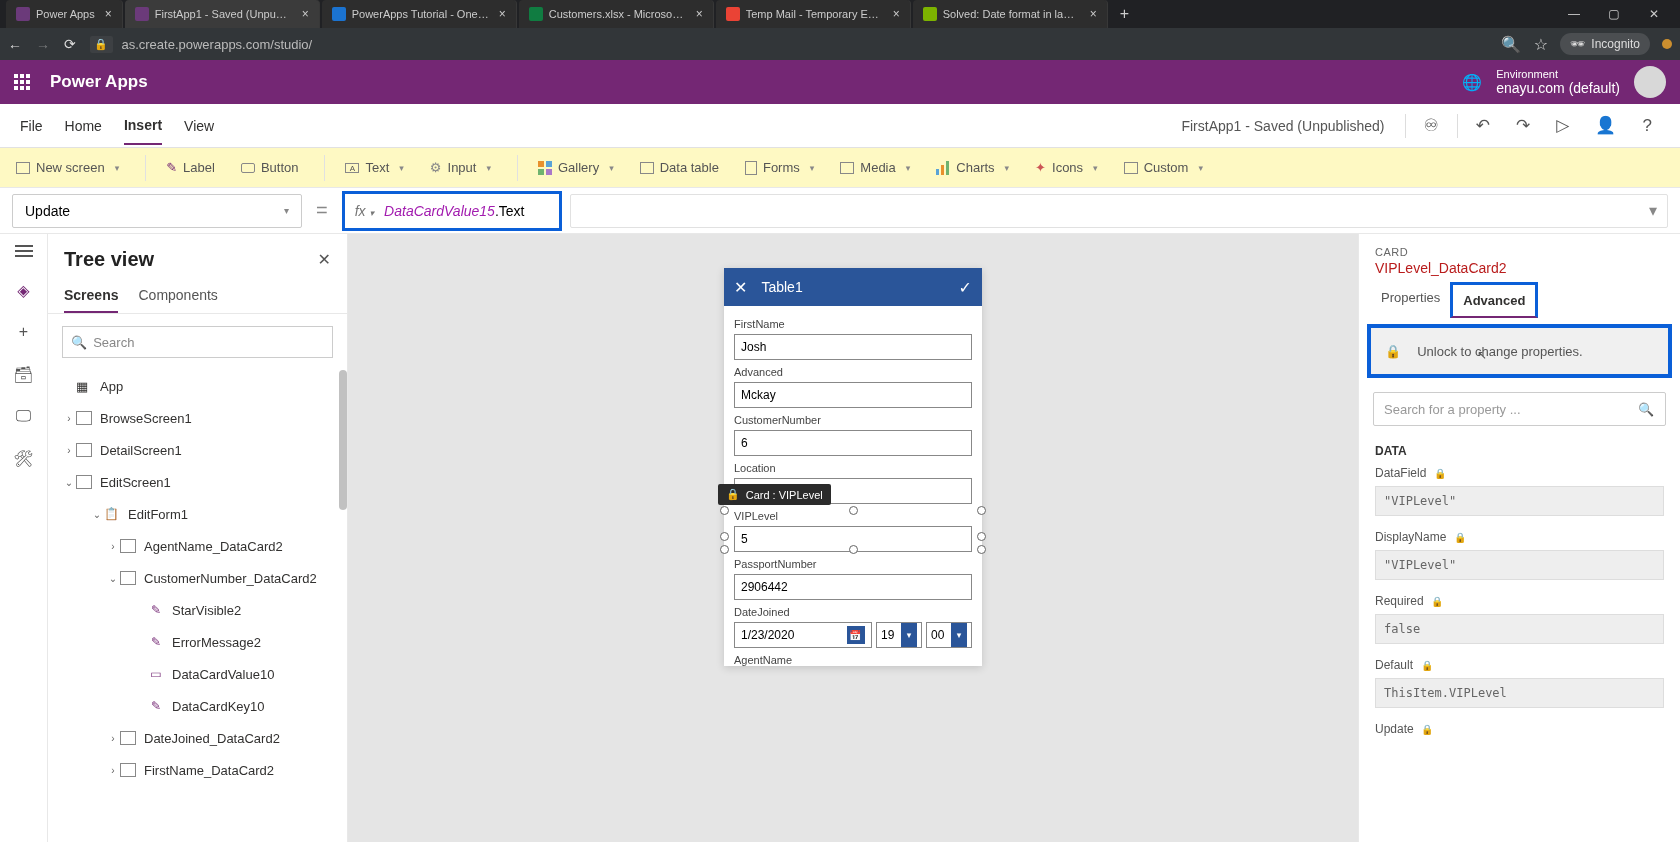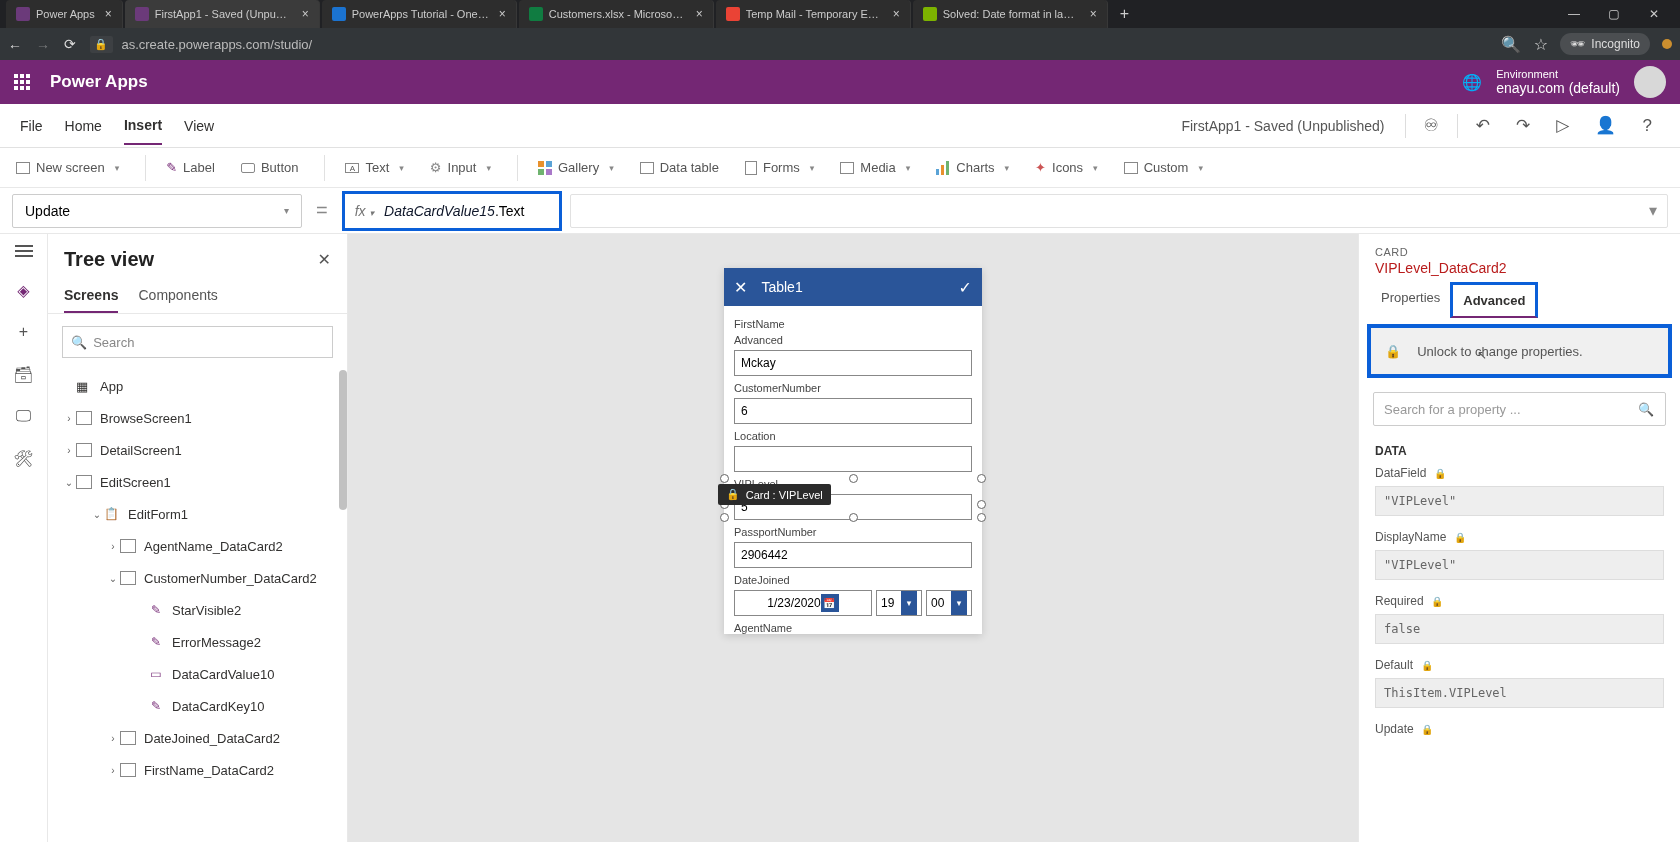--- a/index.html
+++ b/index.html
@@ -41,35 +41,35 @@
 
 .menubar { height: 44px; background: #fff; display: flex; align-items: center; padding: 0 20px; font-size: 14px; border-bottom: 1px solid #e1e1e1; color: #323130; }
 .menubar .mitem { margin-right: 22px; padding: 10px 0; }
 .menubar .mitem.active { border-bottom: 2px solid #742774; font-weight: 600; }
 .menubar .rtools { margin-left: auto; display: flex; align-items: center; gap: 10px; }
 .menubar .apptitle { font-size: 14px; color: #555; margin-right: 10px; }
 .menubar .ricon { font-size: 17px; padding: 0 8px; color: #555; }
 .menubar .divider { width: 1px; height: 24px; background: #ddd; }
 
 
-.ribbon { height: 40px; background: #ffffff; display: flex; align-items: center; padding: 0 16px; font-size: 13px; color: #555; border-bottom: 1px solid #e8e8e8; }
+.ribbon { height: 40px; background: #fef9c3; display: flex; align-items: center; padding: 0 16px; font-size: 13px; color: #555; border-bottom: 1px solid #e8e8e8; }
 .ribbon .rgroup { display: flex; align-items: center; gap: 6px; margin-right: 26px; }
 .ribbon .sep { width: 1px; height: 26px; background: #e1e1e1; margin-right: 20px; }
 .caret::after { content: "▾"; font-size: 9px; margin-left: 4px; color: #888; }
 
 
 .fbar-row { height: 46px; background: #fff; display: flex; align-items: center; padding: 6px 12px; border-bottom: 1px solid #e8e8e8; }
 .prop-dd { width: 290px; height: 34px; border: 1px solid #ccc; border-radius: 2px; display: flex; align-items: center; padding: 0 12px; font-size: 14px; }
 .prop-dd .dd { margin-left: auto; color: #888; font-size: 10px; }
 .eq { margin: 0 14px; font-size: 20px; color: #888; }
 .fx-wrap { border: 3px solid #0a5fd8; height: 40px; display: flex; align-items: center; padding: 0 10px; width: 220px; }
 .fx-wrap .fx { font-style: italic; color: #777; margin-right: 10px; font-size: 14px; }
 .fx-wrap .fx::after { content: "▾"; font-size: 9px; margin-left: 4px; }
 .fx-wrap .formula { font-size: 14px; }
-.fx-wrap .formula .ref { color: #0f172a; font-style: italic; }
+.fx-wrap .formula .ref { color: #a21caf; font-style: italic; }
 .fbar-rest { flex: 1; margin-left: 8px; border: 1px solid #e1e1e1; height: 34px; border-radius: 2px; display: flex; align-items: center; justify-content: flex-end; padding-right: 10px; color: #888; }
 
 
 .main { display: flex; height: calc(842px - 28px - 32px - 44px - 44px - 40px - 46px); background: #e5e5e5; }
 
 
 .rail { width: 48px; background: #fff; border-right: 1px solid #e8e8e8; display: flex; flex-direction: column; align-items: center; padding-top: 10px; gap: 22px; }
 .rail .ritem { width: 20px; height: 20px; color: #555; display: flex; align-items: center; justify-content: center; font-size: 16px; }
 .rail .ritem.hamb { height: 14px; }
 .rail .hamb div { width: 18px; height: 2px; background: #555; }
@@ -100,21 +100,21 @@
 .form-header { height: 38px; background: #2a5599; color: #fff; display: flex; align-items: center; padding: 0 10px; font-size: 14px; }
 .form-header .x { margin-right: 14px; font-size: 16px; }
 .form-header .check { margin-left: auto; font-size: 16px; }
 .form-body { padding: 8px 10px 0 10px; font-size: 12px; position: relative; }
 .fld-label { font-size: 11px; color: #444; margin-top: 4px; }
 .fld-input { width: 100%; height: 26px; border: 1px solid #888; margin: 4px 0 6px; padding: 0 6px; font-size: 12px; display: flex; align-items: center; }
 .card-tooltip { position: absolute; background: #2b2b2b; color: #fff; font-size: 11px; padding: 4px 8px; border-radius: 2px; display: flex; align-items: center; gap: 6px; left: -6px; top: 178px; z-index: 5; }
 .card-tooltip::after { content: ""; position: absolute; left: 14px; bottom: -5px; border: 5px solid transparent; border-top-color: #2b2b2b; }
 .handle { position: absolute; width: 9px; height: 9px; background: #fff; border: 1px solid #666; border-radius: 50%; }
 .date-row { display: flex; gap: 4px; margin: 4px 0 6px; }
-.date-row .d1 { flex: 1; height: 26px; border: 1px solid #888; display: flex; align-items: center; padding: 0 6px; font-size: 12px; justify-content: center; }
+.date-row .d1 { flex: 1; height: 26px; border: 1px solid #888; display: flex; align-items: center; padding: 0 6px; font-size: 12px; justify-content: space-between; }
 .date-row .d1 .cal { width: 18px; height: 18px; background: #2a5599; color: #fff; display: flex; align-items: center; justify-content: center; font-size: 10px; }
 .date-row .dd { width: 46px; height: 26px; border: 1px solid #888; display: flex; align-items: center; padding: 0 4px; font-size: 12px; justify-content: space-between; }
 .date-row .ddbtn { width: 16px; height: 24px; background: #2a5599; color: #fff; display: flex; align-items: center; justify-content: center; font-size: 9px; }
 
 
 .props { width: 322px; background: #fff; border-left: 1px solid #e8e8e8; display: flex; flex-direction: column; }
 .props-head { padding: 12px 16px 6px; }
 .props-head .kind { font-size: 11px; color: #666; letter-spacing: 0.5px; }
 .props-head .name { font-size: 14px; color: #b91c1c; margin-top: 2px; }
 .props-tabs { display: flex; gap: 0; padding: 0 12px; font-size: 13px; }
@@ -411,20 +411,21 @@
 
   <div class="canvas">
     <div class="phone">
       <div class="form-header">
         <span class="x">✕</span>
         <span>Table1</span>
         <span class="check">✓</span>
       </div>
       <div class="form-body">
         <div class="fld-label">FirstName</div>
+        <div class="fld-input">Josh</div>
         <div class="fld-label">Advanced</div>
         <div class="fld-input">Mckay</div>
         <div class="fld-label">CustomerNumber</div>
         <div class="fld-input">6</div>
         <div class="fld-label">Location</div>
         <div class="fld-input"></div>
 
         <div class="card-tooltip">
           <span>🔒</span>
           <span>Card : VIPLevel</span>

